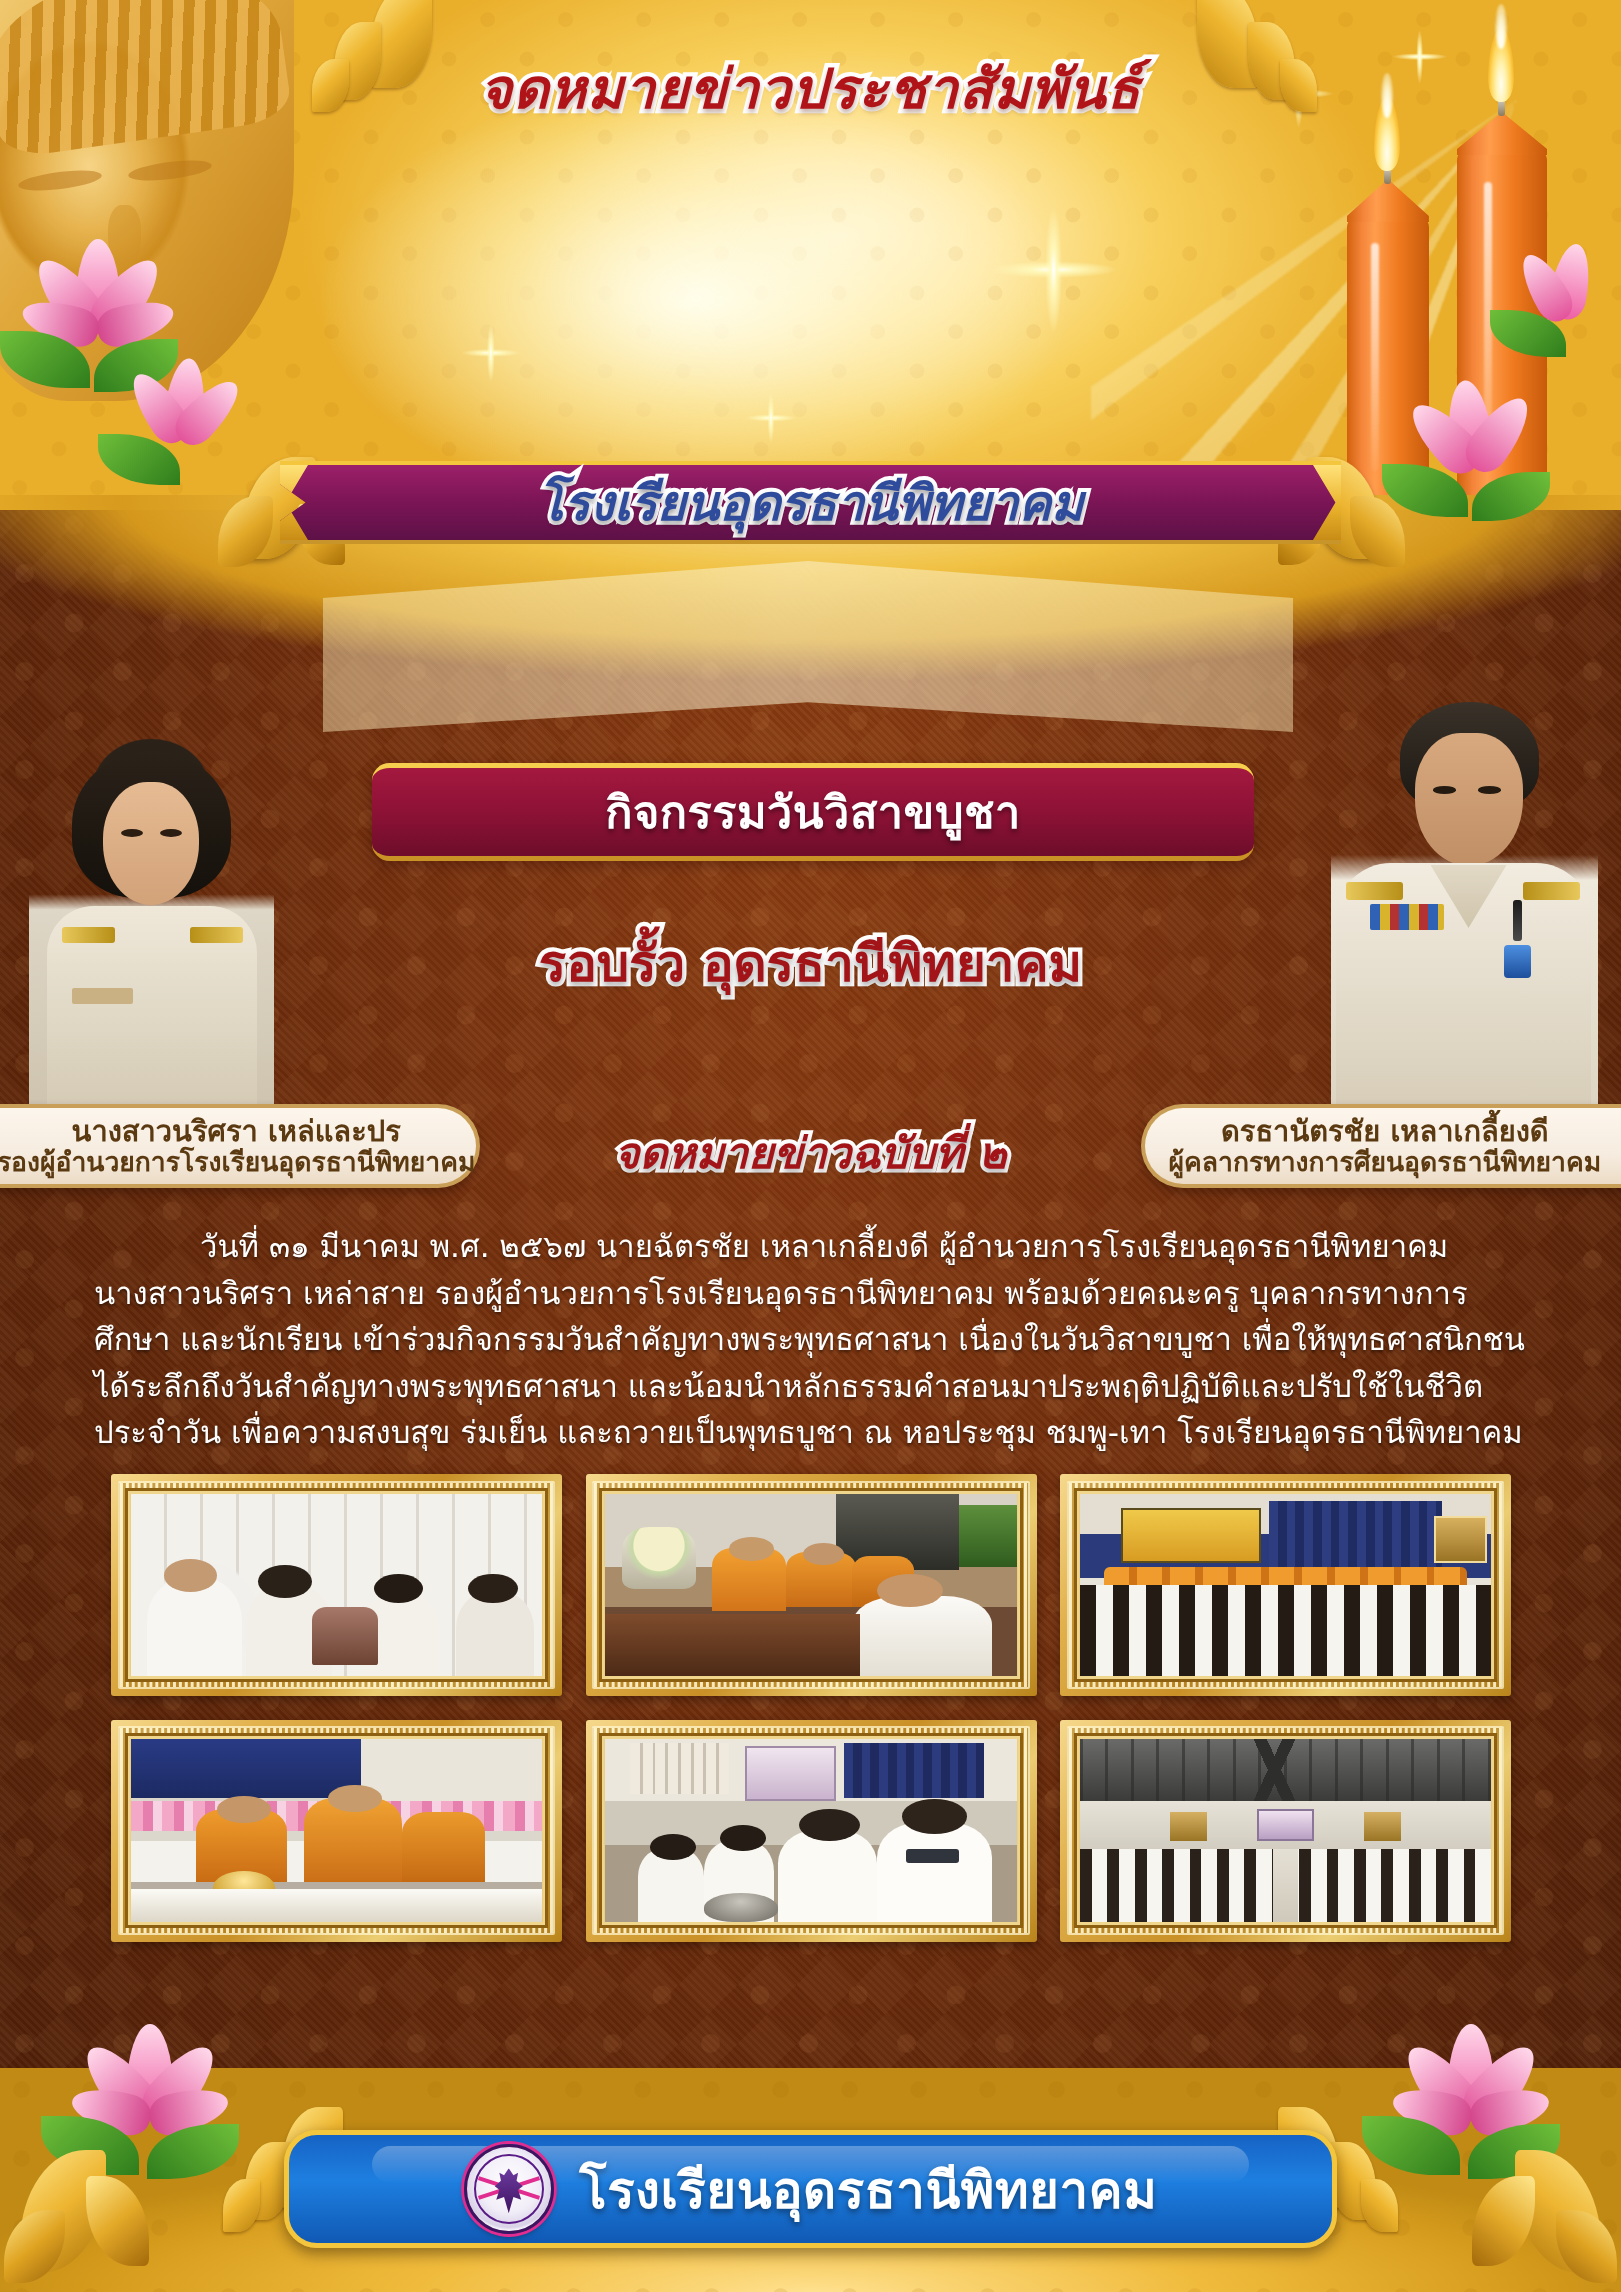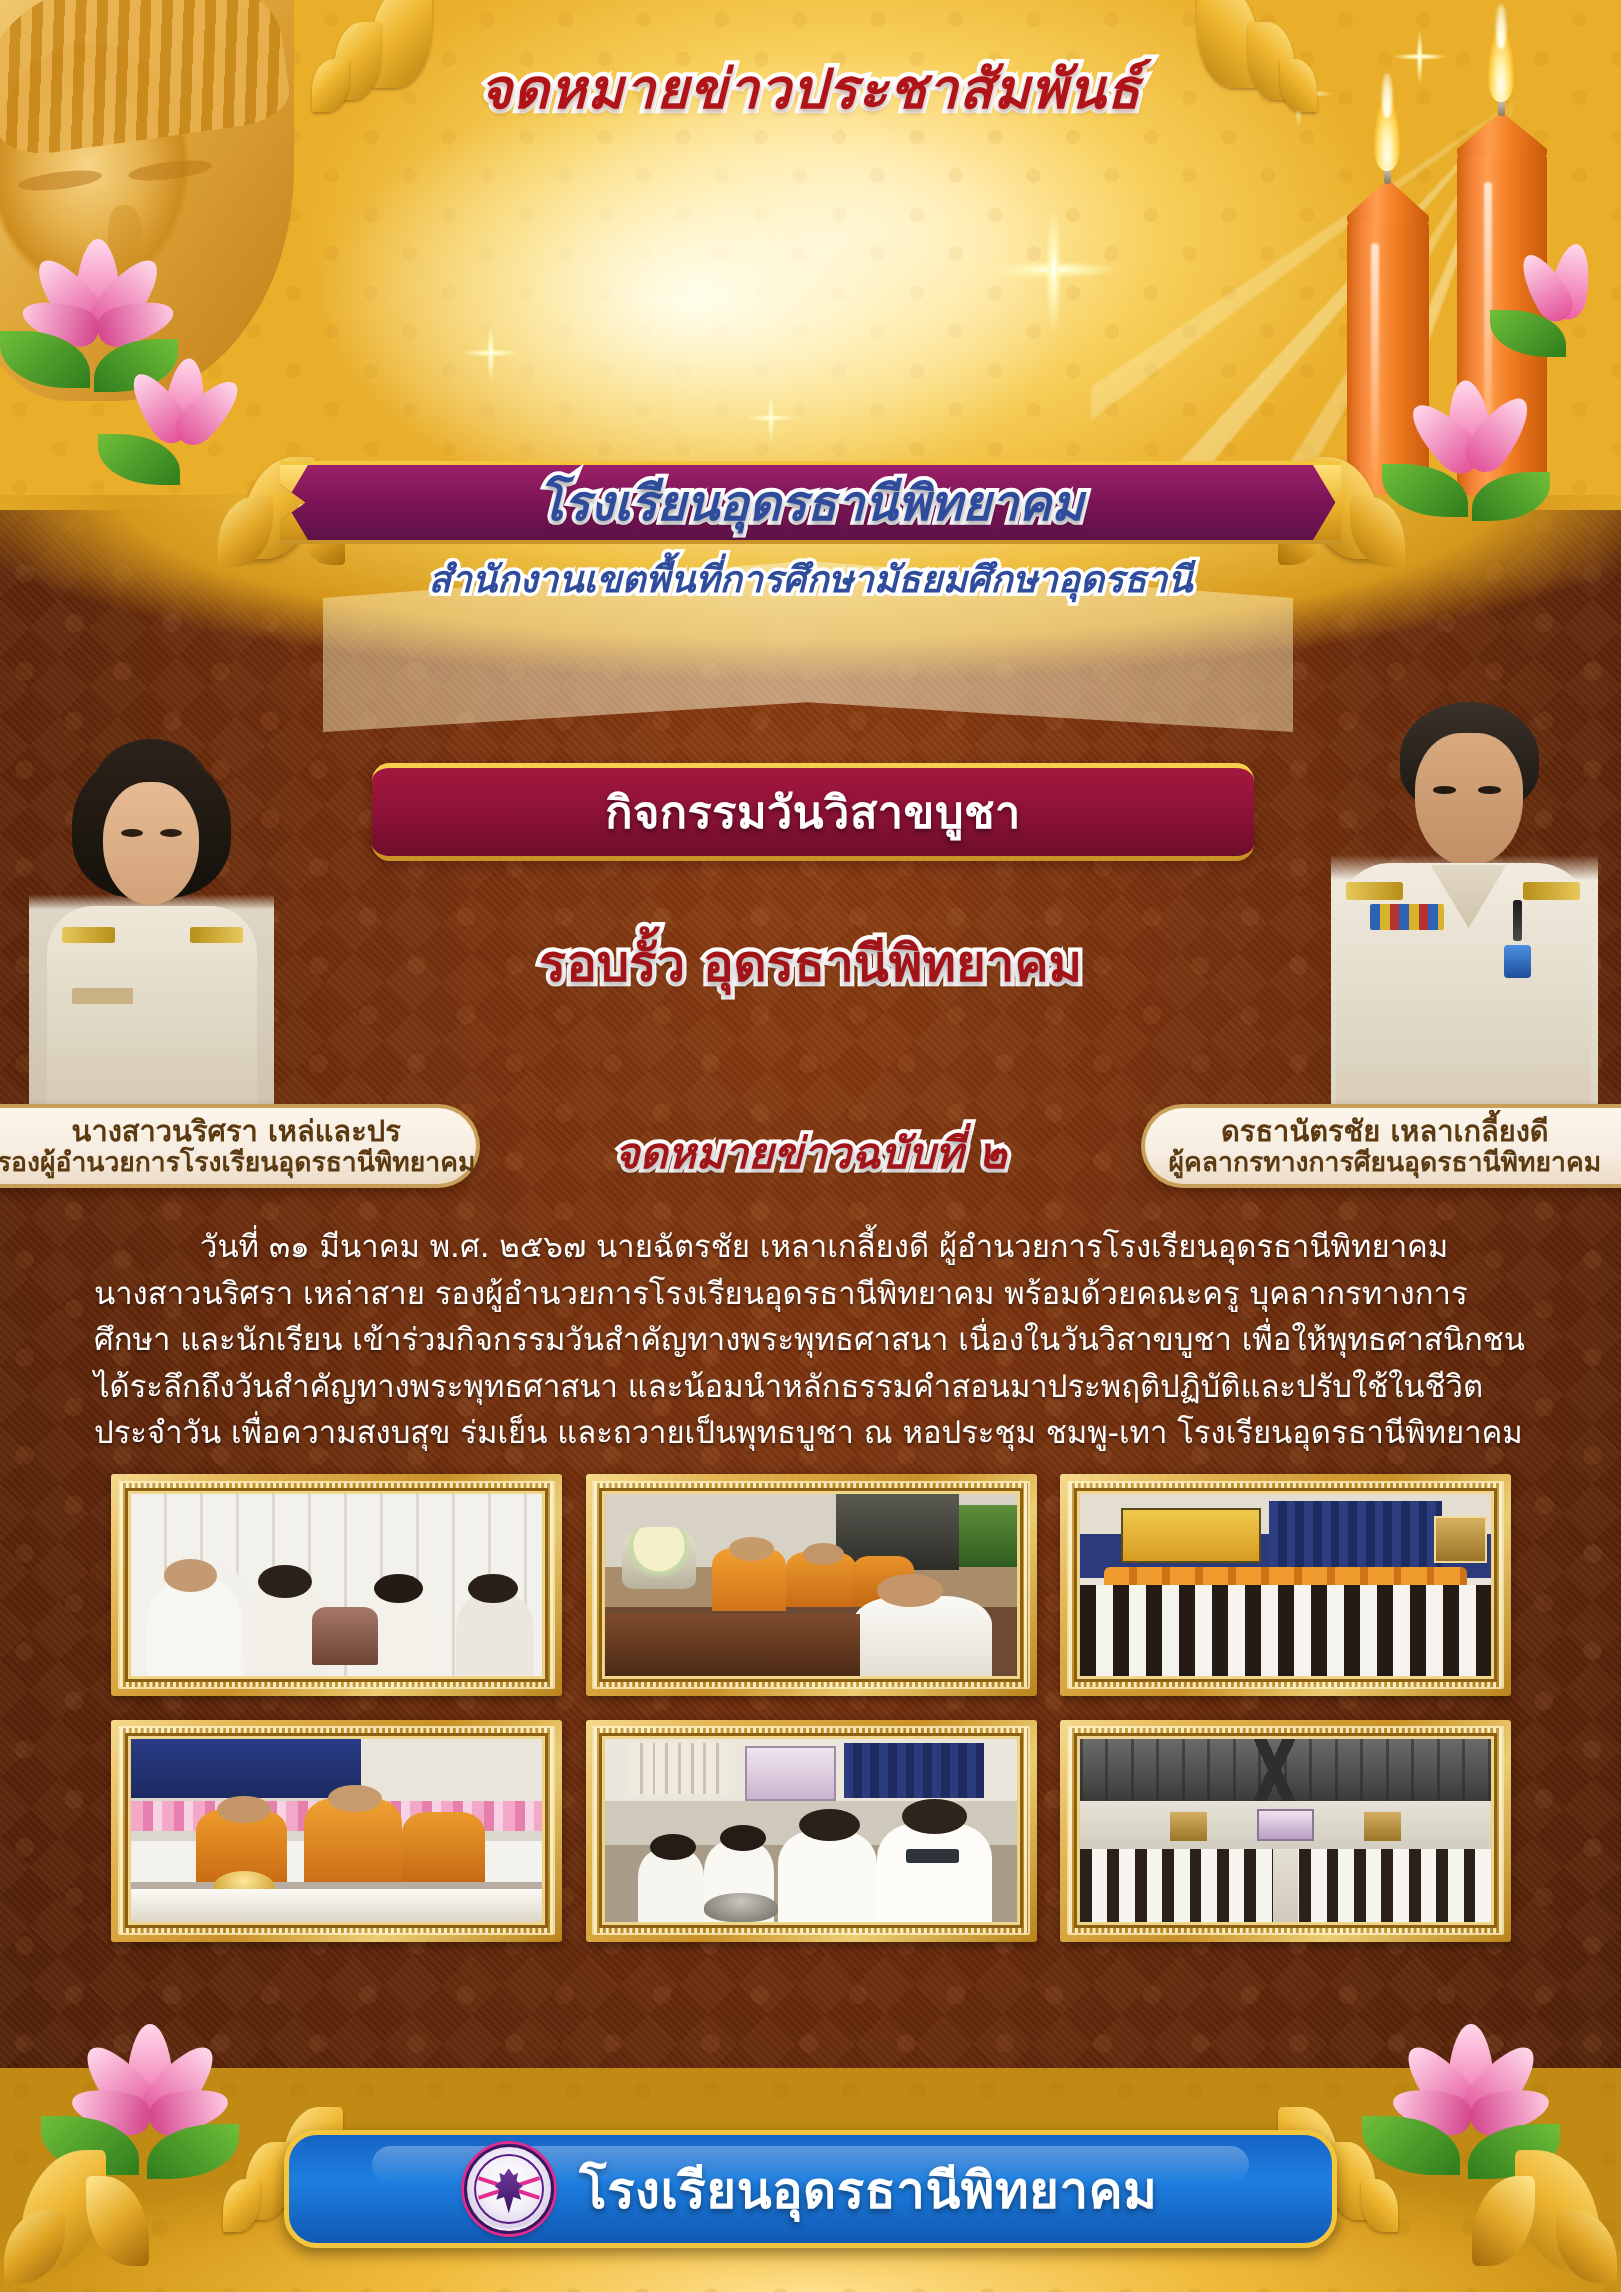--- a/index.html
+++ b/index.html
@@ -354,21 +354,20 @@
 
   <div id="goldband">
     <div class="book"></div>
   </div>
 
   <div id="schoolribbon">
     <div class="endcapL"></div>
     <div class="endcapR"></div>
     <div id="schoolname">โรงเรียนอุดรธานีพิทยาคม</div>
   </div>
-  <div id="officename">สำนักงานเขตพื้นที่การศึกษามัธยมศึกษาอุดรธานี</div>
 
   <div class="lotus" style="left:9.8px;top:245px;width:176px;height:176px;">
     <div class="petal" style="width:45px;height:94px;background:linear-gradient(180deg,#ffd8ea,#ee5fa4);transform:translate(-50%,-100%) rotate(0deg);"></div>
     <div class="petal" style="width:43px;height:90px;background:linear-gradient(180deg,#ffd8ea,#e3539a);transform:translate(-50%,-100%) rotate(-38deg);"></div>
     <div class="petal" style="width:43px;height:90px;background:linear-gradient(180deg,#ffd8ea,#e3539a);transform:translate(-50%,-100%) rotate(38deg);"></div>
     <div class="petal" style="width:39px;height:78px;background:linear-gradient(180deg,#ffc9e2,#d4468d);transform:translate(-50%,-100%) rotate(-74deg);"></div>
     <div class="petal" style="width:39px;height:78px;background:linear-gradient(180deg,#ffc9e2,#d4468d);transform:translate(-50%,-100%) rotate(74deg);"></div>
     <div class="leaf" style="left:-9.8px;top:86px;width:90px;height:57px;"></div>
     <div class="leaf" style="left:84px;top:94px;width:84px;height:53px;transform:scaleX(-1);"></div>
   </div>

